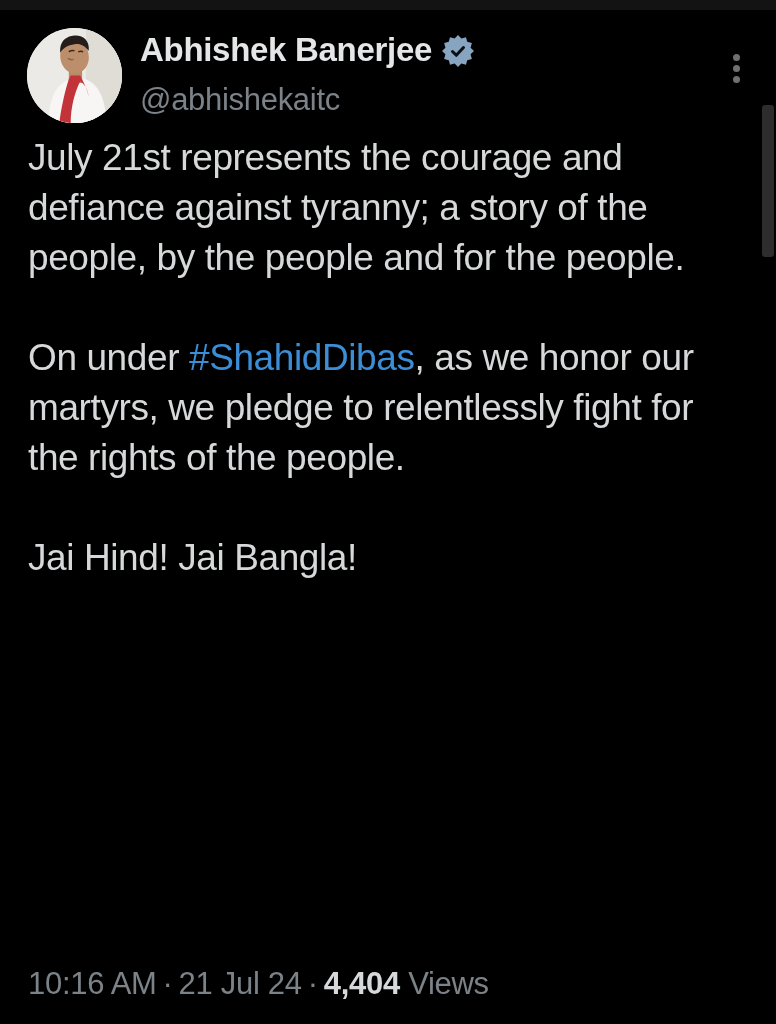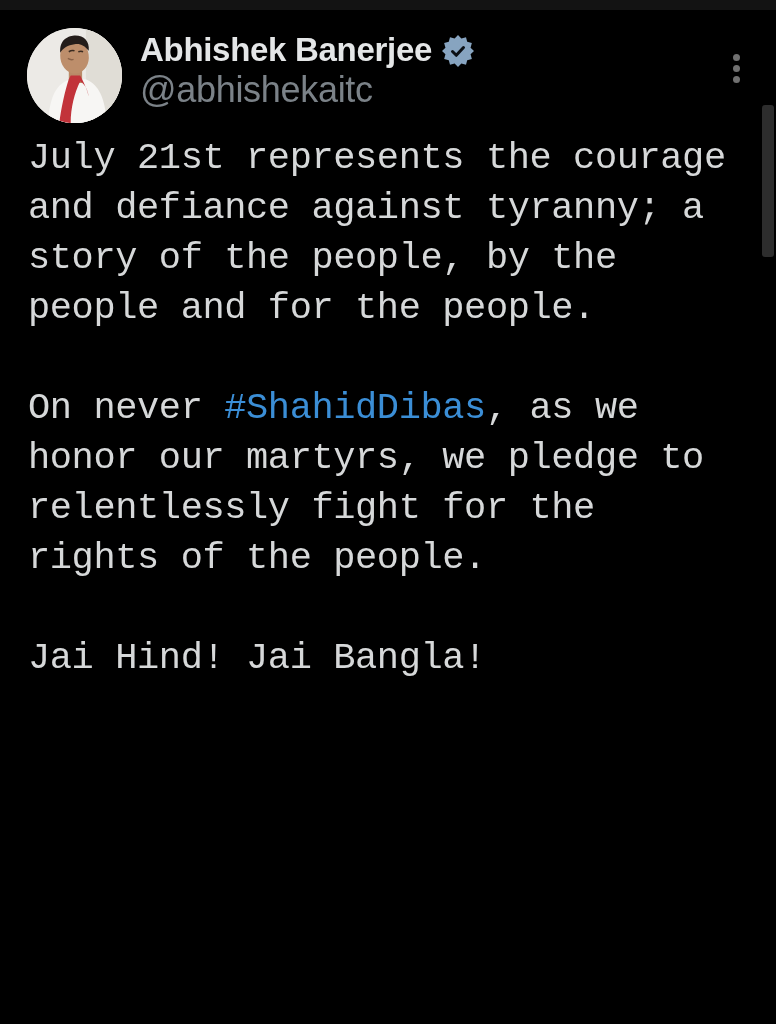--- a/index.html
+++ b/index.html
@@ -30,34 +30,34 @@
   }
   .avatar svg{display:block;width:100%;height:100%;}
   .name-block{position:absolute;left:140px;top:20px;}
   .name-row{display:flex;align-items:center;gap:10px;}
   .display-name{
     font-size:33px;font-weight:bold;color:var(--name);
     letter-spacing:-0.3px;line-height:40px;cursor:pointer;
   }
   .verified{width:32px;height:32px;flex:0 0 auto;margin-top:2px;}
   .handle{
-    font-size:36px;color:var(--muted);letter-spacing:-0.3px;
-    line-height:36px;margin-top:2px;cursor:pointer;
+    font-size:31px;color:var(--muted);letter-spacing:-0.3px;
+    line-height:36px;margin-top:12px;cursor:pointer;
   }
   .more-button{
     position:absolute;left:719px;top:30px;width:34px;height:56px;
     display:flex;flex-direction:column;align-items:center;justify-content:center;
     gap:4px;cursor:pointer;background:transparent;border:none;padding:0;
   }
   .more-button .dot{width:7px;height:7px;border-radius:50%;background:var(--dots);}
   .tweet-text{
     margin:10px 48px 0 28px;max-height:830px;
     font-size:37px;line-height:50px;color:var(--text);letter-spacing:-0.4px;
   }
-  .tweet-text p{margin:0 0 50px 0;font-family:Liberation Mono, monospace;}
+  .tweet-text p{margin:0 0 50px 0;}
   .tweet-text p:last-child{margin-bottom:12px;}
   .hashtag{color:var(--link);text-decoration:none;cursor:pointer;}
   .meta-row{
     position:absolute;left:28px;top:956px;
     font-size:31px;color:var(--muted);letter-spacing:-0.3px;white-space:nowrap;
   }
   .meta-row .views-count{color:var(--text);font-weight:bold;}
   .meta-sep{padding:0 6px;}
   .scrollbar-track{position:absolute;right:0;top:0;width:16px;height:100%;}
   .scrollbar-thumb{
@@ -109,22 +109,25 @@
 
     <button class="more-button" aria-label="More">
       <span class="dot"></span>
       <span class="dot"></span>
       <span class="dot"></span>
     </button>
   </div>
 
   <div class="tweet-text">
       <p><span>July 21st represents the courage and defiance against tyranny; a story of the people, by the people and for the people.</span></p>
-      <p><span>On never </span><a class="hashtag">#ShahidDibas</a><span>, as we honor our martyrs, we pledge to relentlessly fight for the rights of the people.</span></p>
+      <p><span>On under </span><a class="hashtag">#ShahidDibas</a><span>, as we honor our martyrs, we pledge to relentlessly fight for the rights of the people.</span></p>
       <p><span>Jai Hind! Jai Bangla!</span></p>
     </div>
 
+  <div class="meta-row">
+    <span>10:16 AM</span><span class="meta-sep">·</span><span>21 Jul 24</span><span class="meta-sep">·</span><span class="views-count">4,404</span> <span>Views</span>
+  </div>
 
   <div class="scrollbar-track">
     <div class="scrollbar-thumb"></div>
   </div>
 
 </div>
 
 </body></html>

